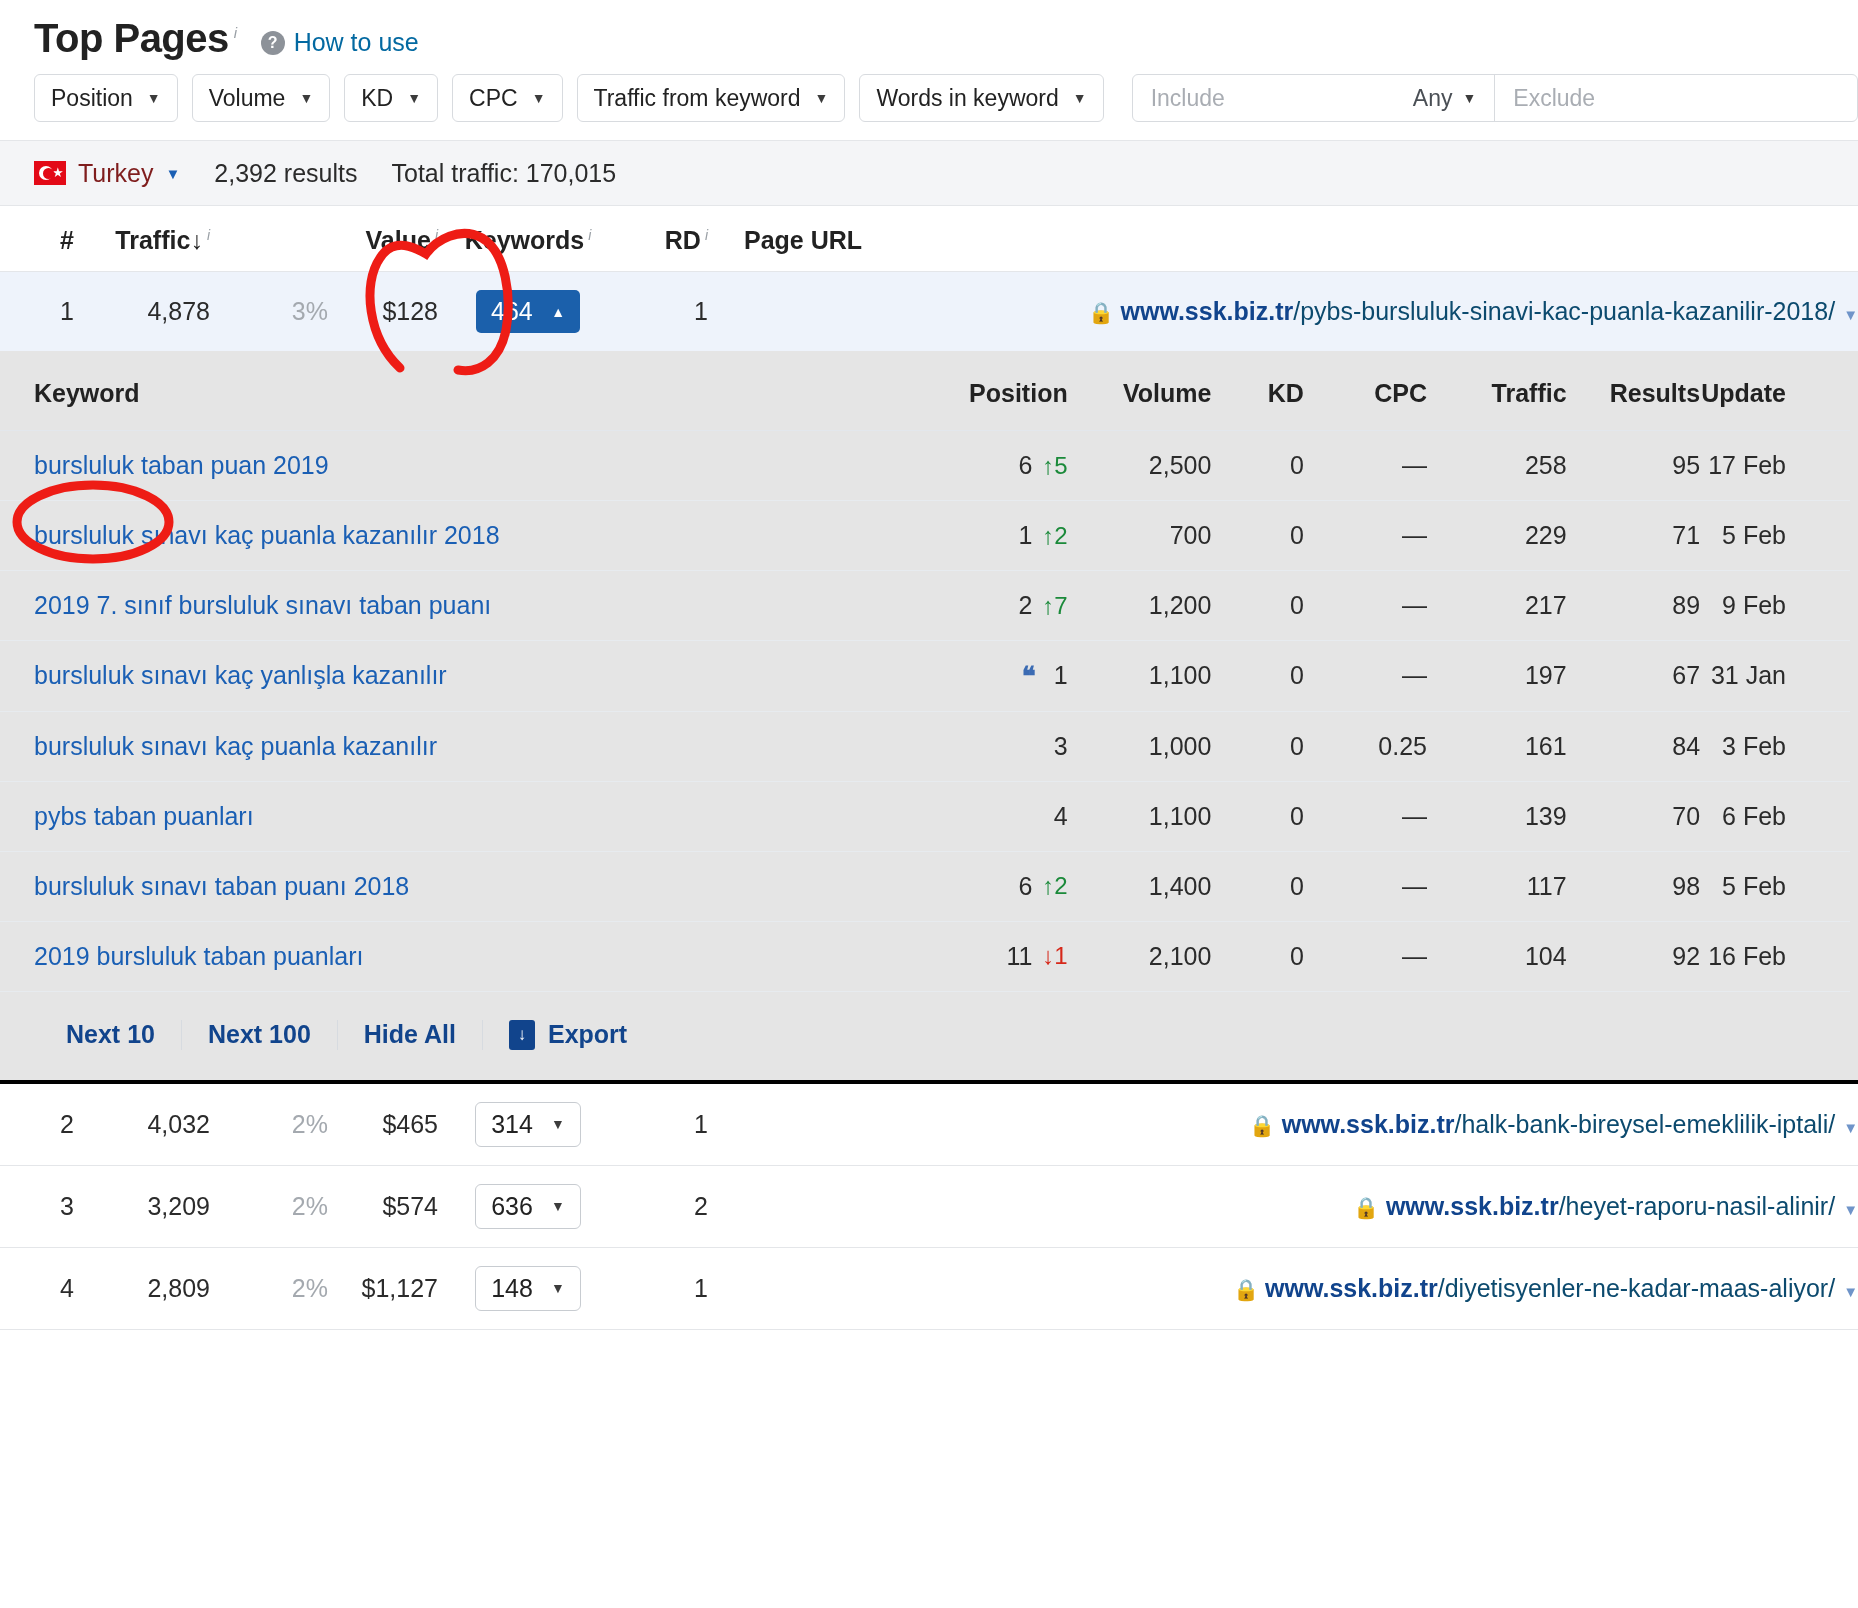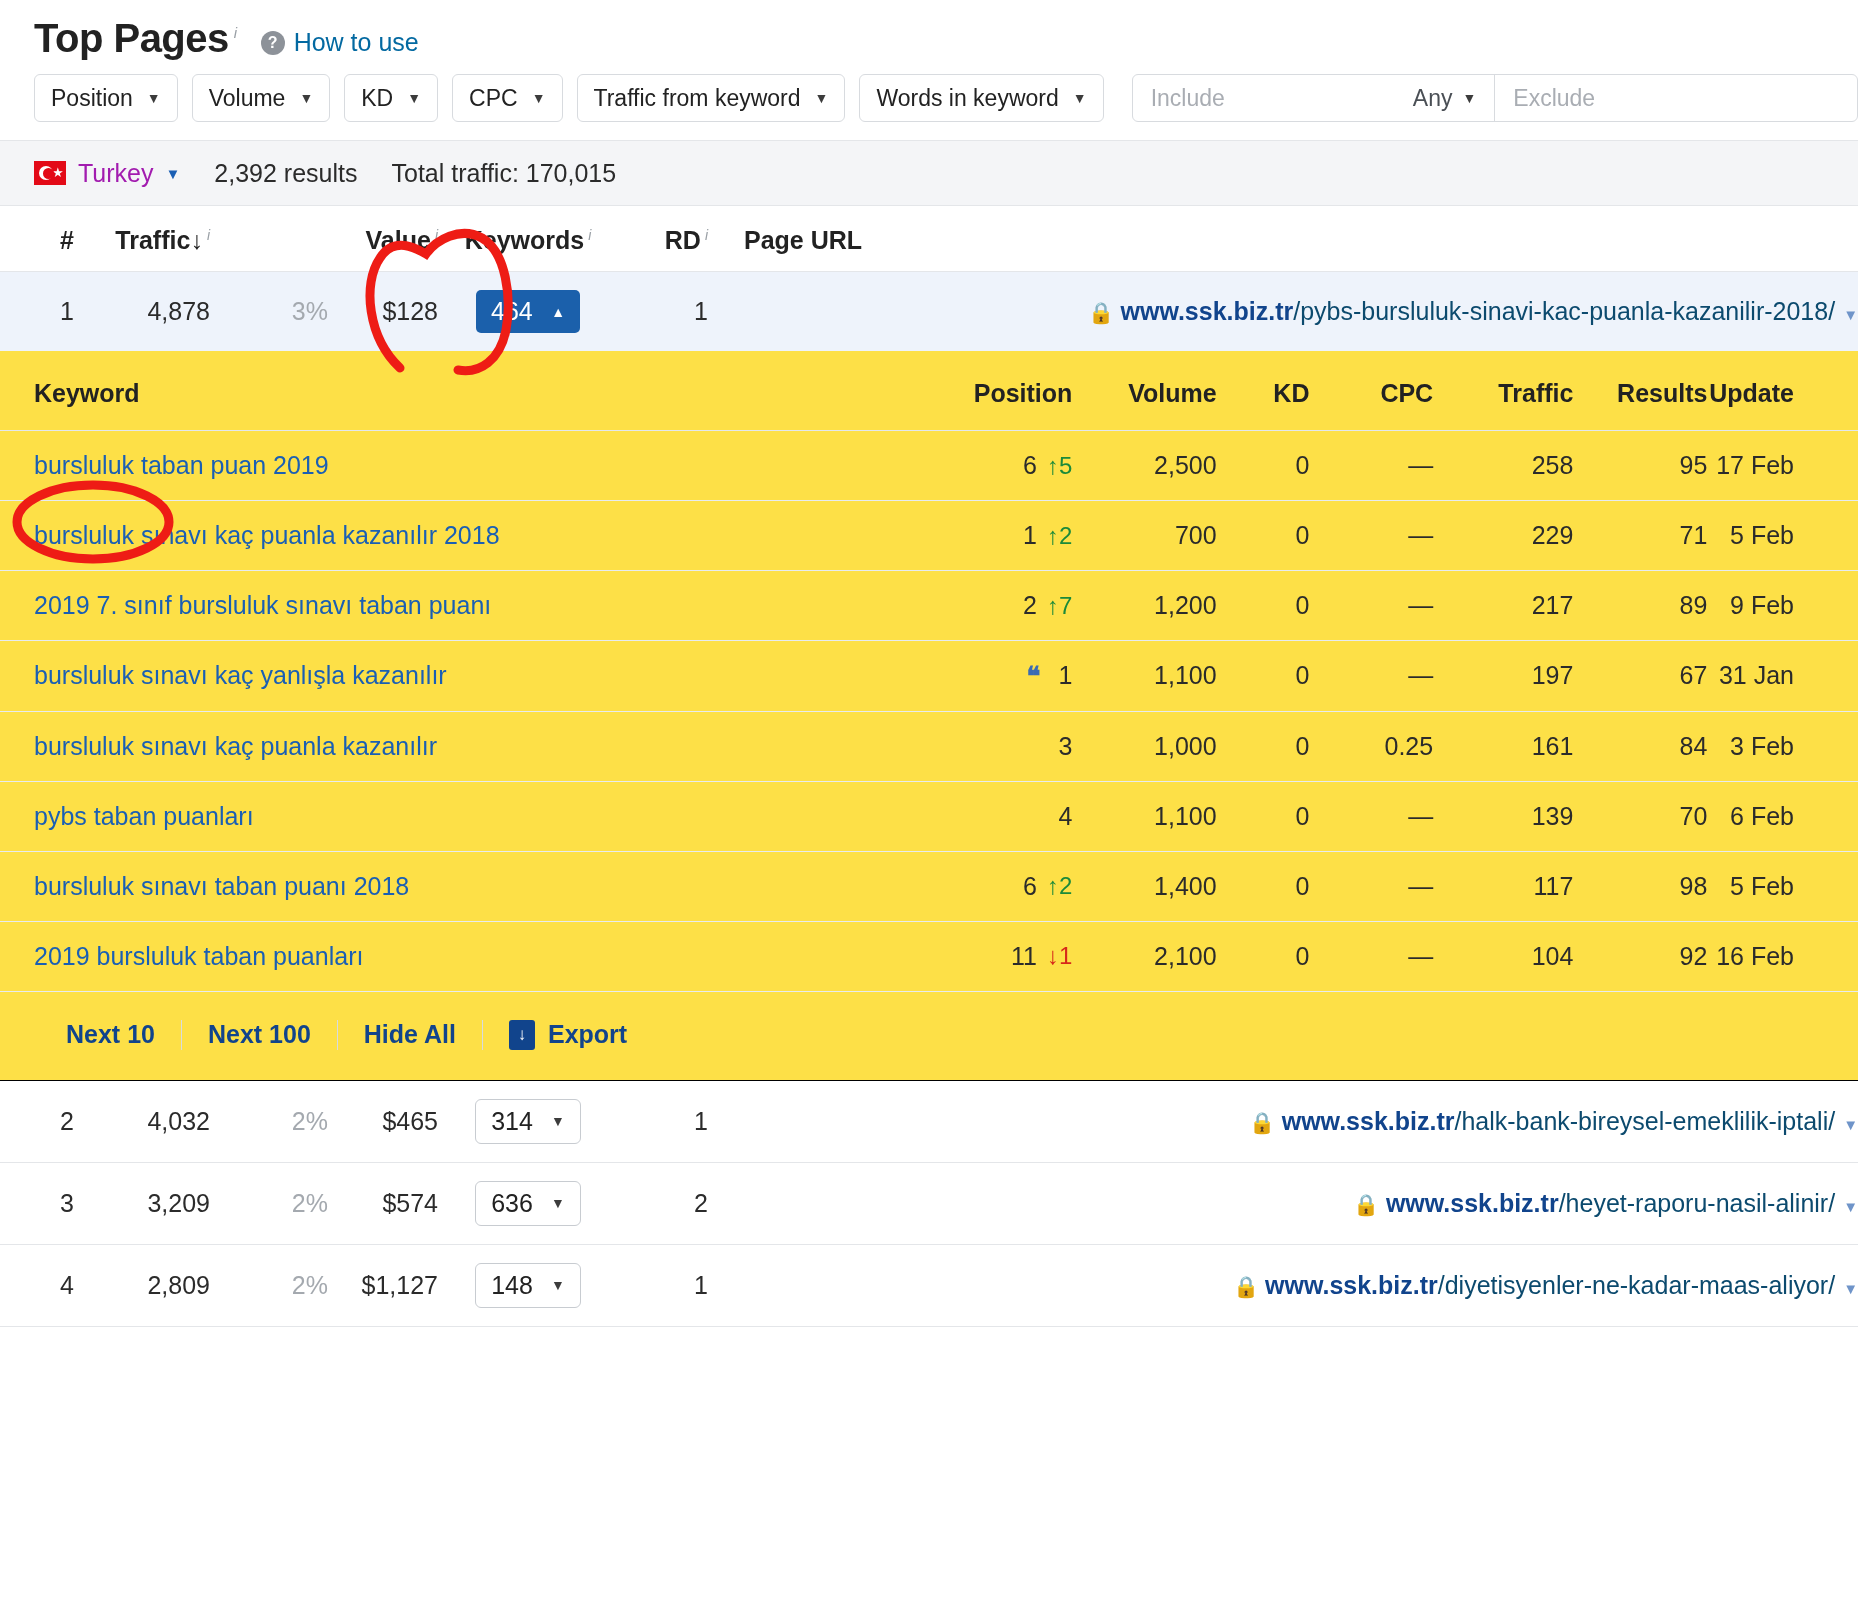--- a/index.html
+++ b/index.html
@@ -111,21 +111,21 @@
     content: ""; position: absolute;
     width: 14px; height: 14px; border-radius: 50%;
     background: #fff; left: 5px; top: 5px;
   }
   .flag::after {
     content: ""; position: absolute;
     width: 11px; height: 11px; border-radius: 50%;
     background: #e30a17; left: 9px; top: 6.5px;
   }
   .star { position: absolute; left: 18px; top: 4px; color: #fff; font-size: 13px; line-height: 16px; }
-  .country-name { color: #a21caf; font-size: 25px; }
+  .country-name { color: #7f1d1d; font-size: 25px; }
   .country .caret { color: #1a5fb4; font-size: 15px; }
   .sum-text { font-size: 25px; color: #2b2b2b; }
 
   
   table.main { width: 100%; border-collapse: collapse; table-layout: fixed; }
   .main th {
     font-size: 25px; font-weight: bold; color: #222;
     text-align: right; padding: 20px 0 16px 0;
     background: #fff;
     border-bottom: 1px solid #e4e6e9;
@@ -166,21 +166,21 @@
     border: 1px solid #c8ccd1;
     border-radius: 6px;
     font-size: 25px;
     padding: 7px 15px;
     min-width: 104px;
   }
   .kw-pill .caret { color: #3c3c3c; font-size: 14px; }
   .kw-badge .caret-up { font-size: 14px; color: #fff; line-height: 1; }
 
   
-  .kw-panel { background: #fde047; padding: 0 0 0 0; border-bottom: 1px solid #000000; }
+  .kw-panel { background: #e5e5e5; padding: 0 8px 0 0; border-bottom: 4px solid #000000; }
   table.kw { width: 100%; border-collapse: collapse; table-layout: fixed; }
   .kw th {
     font-size: 25px; font-weight: bold; color: #222;
     padding: 28px 0 22px 0;
     text-align: right;
     border-bottom: 1px solid #e3e7ec;
   }
   .kw th.k-word { text-align: left; padding-left: 34px; }
   .k-word { width: 880px; }
   .k-pos  { width: 160px; }

